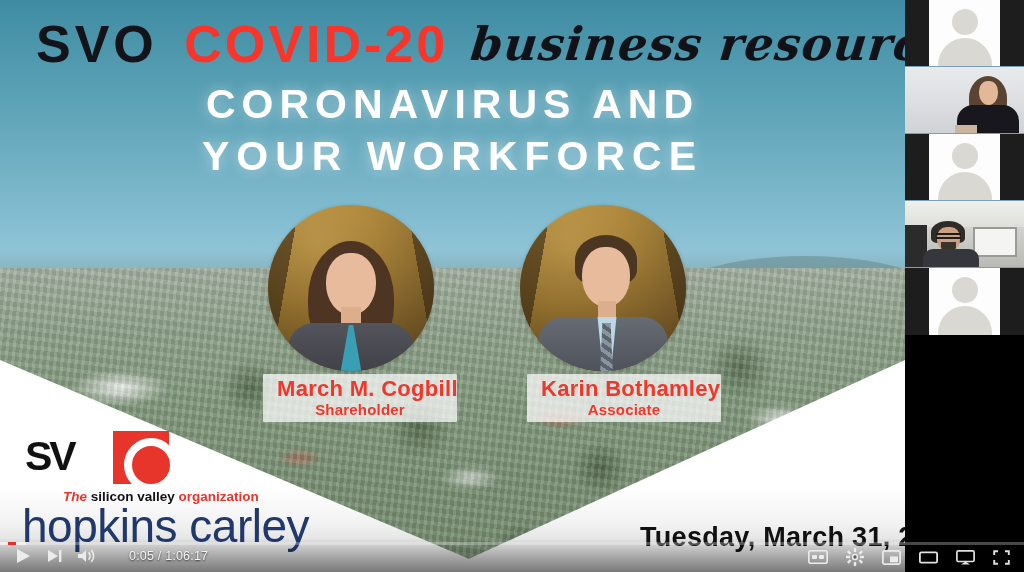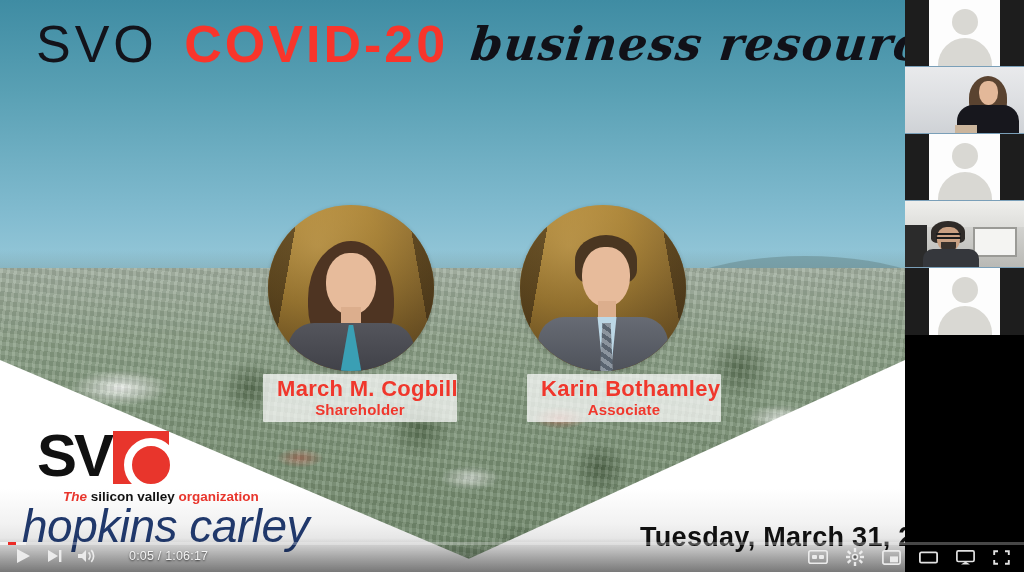--- a/index.html
+++ b/index.html
@@ -83,21 +83,21 @@
     clip-path:polygon(100% 8px, 100% 100%, 0 100%);
     background:linear-gradient(180deg,#ffffff 0%, #ffffff 62%, #f2f2f2 78%, #dadada 92%, #d0d0d0 100%);
   }
 
   
   #headline {
     position:absolute; left:36px; top:14px; width:920px;
     white-space:nowrap;
   }
   #hl-svo {
-    font-size:52px; font-weight:normal; letter-spacing:4px;
+    font-size:52px; font-weight:bold; letter-spacing:4px;
     color:#13131a; vertical-align:middle;
   }
   #hl-covid {
     font-size:52px; font-weight:bold; letter-spacing:3px;
     color:#f8352b; vertical-align:middle; margin-left:22px;
   }
   #hl-script {
     font-family:"DejaVu Serif", serif;
     font-style:italic; font-weight:bold;
     font-size:46px; letter-spacing:1px;
@@ -180,22 +180,22 @@
   }
   .plate .rl{
     color:#f0372c; font-size:15px; font-weight:bold; line-height:17px;
     letter-spacing:.2px;
   }
 
   
   #svo-logo{ position:absolute; left:25px; top:428px; width:165px; }
   #svo-mark{ position:relative; height:60px; }
   #svo-mark .sv{
-    position:absolute; left:12px; top:-2px;
-    font-size:60px; font-weight:bold; color:#111;
+    position:absolute; left:0; top:-2px;
+    font-size:41px; font-weight:bold; color:#111;
     letter-spacing:-3px; line-height:60px;
     font-family:"Liberation Sans", sans-serif;
   }
   #svo-mark .osq{
     position:absolute; left:88px; top:3px; width:56px; height:53px;
     background:#e8352c;
   }
   #svo-mark .ohole{
     position:absolute; left:99px; top:10px; width:38px; height:38px;
     border-radius:50%;
@@ -207,21 +207,21 @@
     margin-top:1px; font-size:13.5px; white-space:nowrap; font-weight:600;
   }
   #svo-tag i{ color:#e8352c; font-style:italic; font-weight:700;margin-left:38px; }
   #svo-tag b{ color:#111; font-weight:700; }
   #svo-tag s{ color:#e8352c; text-decoration:none; font-weight:700; }
 
   
   #hc{
     position:absolute; left:22px; top:502px;
     font-size:46px; color:#20386b; font-weight:400;
-    letter-spacing:-.5px; line-height:48px;font-style:italic;
+    letter-spacing:-.5px; line-height:48px;
   }
 
   
   #date{
     position:absolute; left:640px; top:522px;
     font-size:27px; font-weight:bold; color:#101010;
     white-space:nowrap; letter-spacing:.3px;
   }
 
   
@@ -364,20 +364,24 @@
 
     <div class="chev" id="chev-left"></div>
     <div class="chev" id="chev-right"></div>
 
     <div id="headline">
       <span id="hl-svo">SVO</span>
       <span id="hl-covid">COVID-20</span>
       <span id="hl-script">business resourc</span>
     </div>
 
+    <div id="subhead">
+      <div>CORONAVIRUS AND</div>
+      <div>YOUR WORKFORCE</div>
+    </div>
 
     <div class="shot" id="shot-karin">
       <div class="bg-room"></div>
       <div class="hair"></div>
       <div class="face"></div>
       <div class="neck"></div>
       <div class="body"></div>
       <div class="shirt"></div>
     </div>
     <div class="shot" id="shot-sean">

